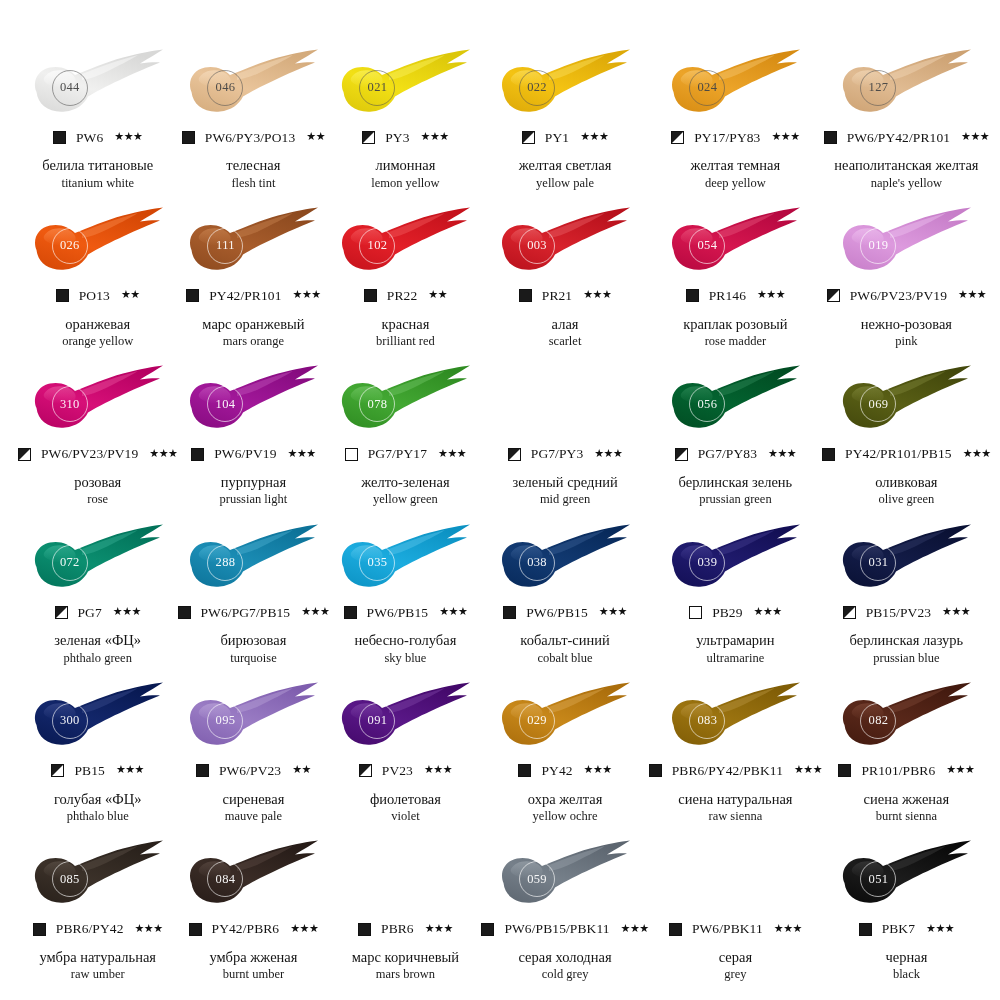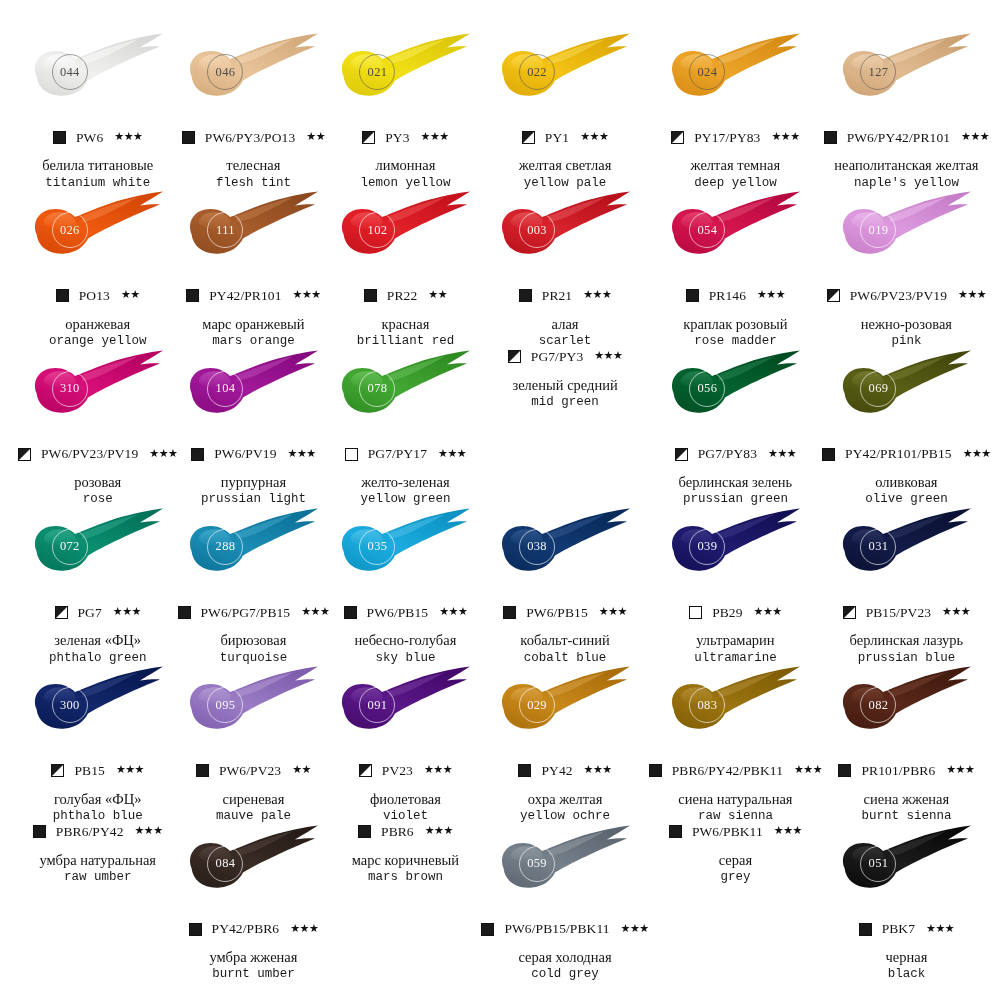--- a/index.html
+++ b/index.html
@@ -25,21 +25,21 @@
     grid-template-columns: repeat(6, 1fr);
     grid-template-rows: repeat(6, 1fr);
     column-gap: 0px;
     row-gap: 0px;
   }
 
   .cell {
     display: flex;
     flex-direction: column;
     align-items: center;
-    justify-content: space-between;
+    justify-content: flex-end;
   }
 
   
   .swatch-wrap {
     width: 152px;
     height: 76px;
     position: relative;
     margin-bottom: 6px;
   }
   .swatch-svg {
@@ -121,21 +121,21 @@
   }
   .name-ru {
     font-family: "Liberation Serif", serif;
     font-size: 14.5px;
     color: #141414;
     margin-bottom: 1px;
     white-space: nowrap;
     margin-top: 12px;
   }
   .name-en {
-    font-family: Liberation Mono, monospace;
+    font-family: Liberation Serif, serif;
     font-size: 12.5px;
     color: #1a1a1a;
     white-space: nowrap;
   }
 </style>
 </head>
 <body>
 
 <div id="chart">
     <div class="cell">
@@ -1013,20 +1013,39 @@
         <div class="pig-row">
           <span class="opacity-box opaque"></span>
           <span class="pig-code">PR101/PBR6</span>
           <span class="stars">★★★</span>
         </div>
         <div class="name-ru">сиена жженая</div>
         <div class="name-en">burnt sienna</div>
       </div>
     </div>
     <div class="cell">
+      <div class="swatch-wrap">
+        <svg class="swatch-svg" viewBox="0 0 152 76" xmlns="http://www.w3.org/2000/svg">
+          <defs>
+            <linearGradient id="g30" x1="0%" y1="100%" x2="70%" y2="0%">
+              <stop offset="0%" stop-color="#29211b"></stop>
+              <stop offset="45%" stop-color="#3b3129"></stop>
+              <stop offset="100%" stop-color="#29211b"></stop>
+            </linearGradient>
+            <linearGradient id="gh30" x1="0%" y1="0%" x2="0%" y2="100%">
+              <stop offset="0%" stop-color="#5b5047" stop-opacity="0.85"></stop>
+              <stop offset="100%" stop-color="#5b5047" stop-opacity="0"></stop>
+            </linearGradient>
+          </defs>
+          <path d="M 14.5,44 C 10,33 16,22 28,19.5 C 38,17.5 47,21 53,27 C 66,22 84,14 101,9.5 C 118,5 132,2.5 141,1.5 C 135,5.5 127,10 118,15.5 C 126,14.5 133,14 138,14.5 C 128,18.5 115,24 102,30 C 90,35.5 76,42.5 66,48.5 C 62,56.5 54,62.5 43,63.5 C 27,65 16,57 14.5,44 Z" fill="url(#g30)"></path>
+          <path d="M 22,30 C 26,23 36,20.5 45,23.5 C 52,26 55,31 53,35 C 50,40 40,41 32,38.5 C 25,36.5 20.5,33.5 22,30 Z" fill="url(#gh30)" opacity="0.8"></path>
+          <path d="M 60,26 C 75,20 95,12.5 116,7 C 108,12 96,18 84,24 C 76,28 67,31 60,32 Z" fill="#5b5047" opacity="0.45"></path>
+        </svg>
+        <div class="code-circle">085</div>
+      </div>
       <div class="label-block">
         <div class="pig-row">
           <span class="opacity-box opaque"></span>
           <span class="pig-code">PBR6/PY42</span>
           <span class="stars">★★★</span>
         </div>
         <div class="name-ru">умбра натуральная</div>
         <div class="name-en">raw umber</div>
       </div>
     </div>

